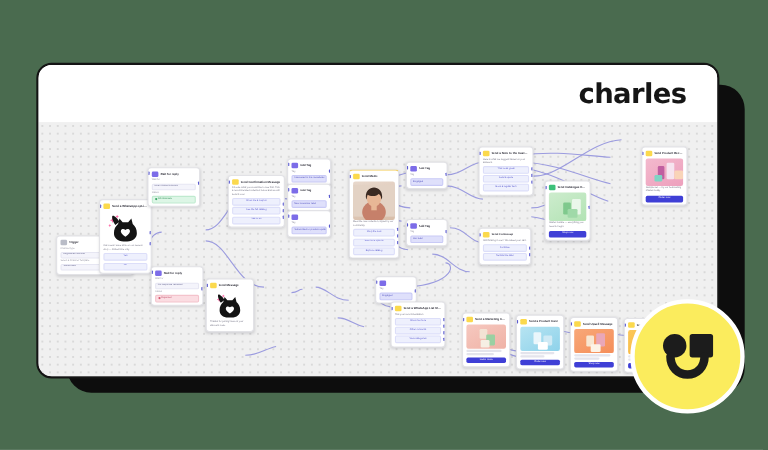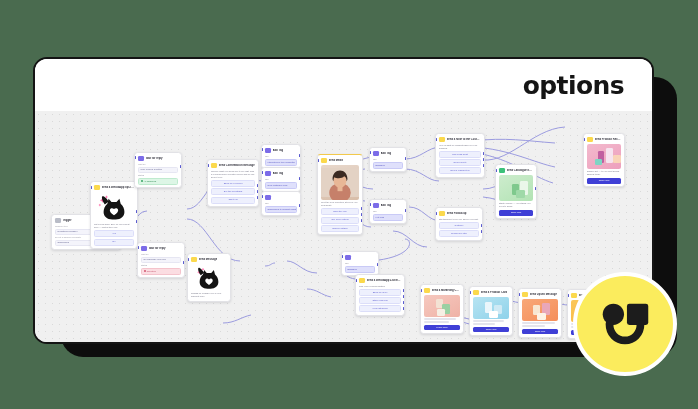--- a/index.html
+++ b/index.html
@@ -119,21 +119,21 @@
   #brand-badge svg{width:62px;height:62px;display:block;}
 </style>
 </head>
 <body>
 
 <div id="shadow-block"></div>
 
 <div id="app-window">
 
   <div id="app-header">
-    <div id="brand-logo">options</div>
+    <div id="brand-logo">charles</div>
   </div>
 
   <div id="flow-canvas">
 
     <svg id="edge-layer" viewBox="0 0 617 231" preserveAspectRatio="none">
       <g fill="none" stroke="#9b9bdf" stroke-width="1">
         <path d="M90,118 C100,118 100,100 112,100"></path>
         <path d="M152,98  C170,98 175,60 200,60"></path>
         <path d="M152,108 C172,108 180,150 205,150"></path>
         <path d="M196,60  C210,60 212,70 228,70"></path>

